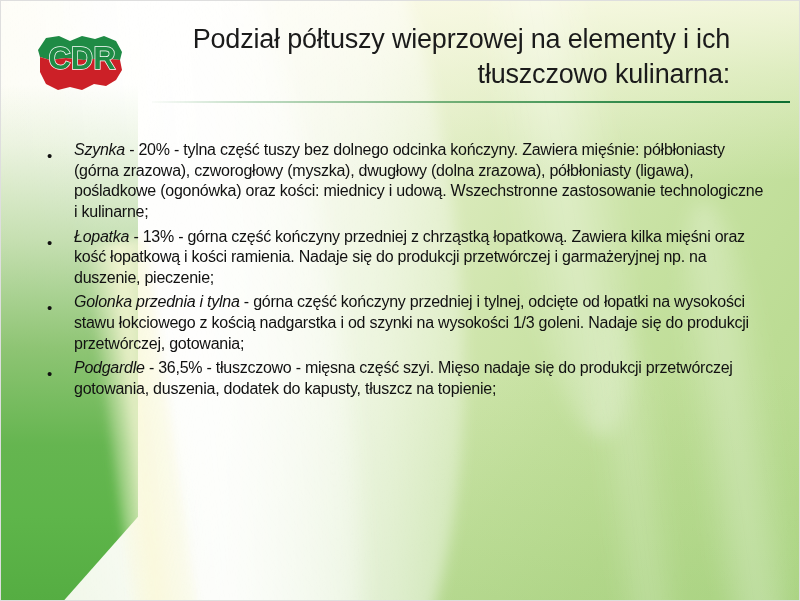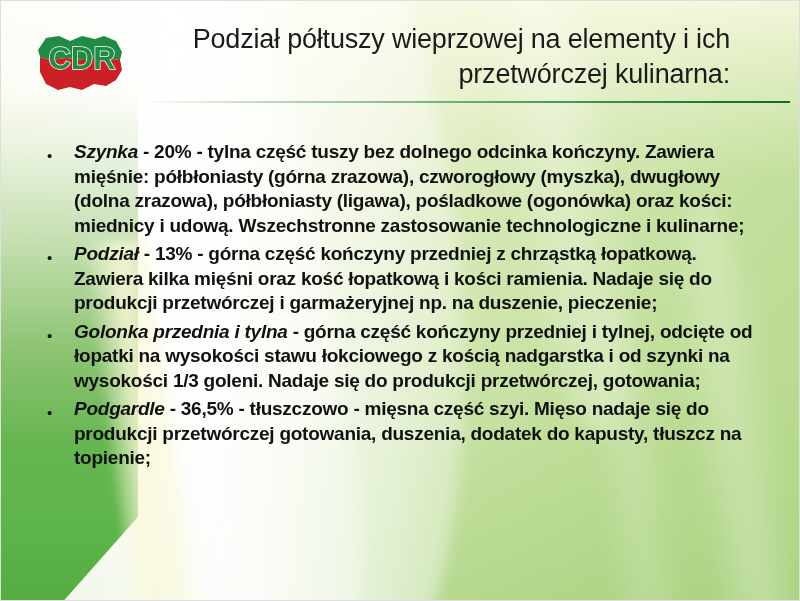--- a/index.html
+++ b/index.html
@@ -197,23 +197,23 @@
     width: 27px;
     padding-top: 8px;
     text-align: left;
     padding-left: 7px;
     color: #111111;
     font-size: 15px;
     line-height: 1;
   }
   .btext {
     flex: 1 1 auto;
-    font-size: 19px;
+    font-size: 16px;
     line-height: 1.29;
-    font-weight: bold;
+    font-weight: normal;
     letter-spacing: -0.25px;
   }
   .btext .term {
     font-style: italic;
   }
 
   
   .watermark {
     position: absolute;
     left: 56px;
@@ -259,35 +259,35 @@
                  L88 36 L70 34 L52 36 L34 34 L18 36 L8 33 Z" fill="#1f8b45"></path>
         <path d="M8 33 L18 36 L34 34 L52 36 L70 34 L88 36 L90 46
                  L84 56 L74 62 L62 60 L50 66 L38 63 L26 66 L14 60 L8 48 Z" fill="#cc2027"></path>
       </g>
       <text x="50" y="45" font-family="'Liberation Sans', sans-serif" font-size="31" font-weight="bold" fill="#1f8b45" stroke="#ffffff" stroke-width="1.4" paint-order="stroke" text-anchor="middle">CDR</text>
     </svg>
   </div>
 
   <div class="title">
     <span>Podział półtuszy wieprzowej na elementy i ich</span><br>
-    <span>przetwórczej kulinarna:</span>
+    <span>tłuszczowo kulinarna:</span>
   </div>
 
   <div class="divider"></div>
 
   <div class="body">
 
     <div class="bullet">
       <div class="dot">•</div>
       <div class="btext"><span class="term">Szynka</span><span> - 20% - tylna część tuszy bez dolnego odcinka kończyny. Zawiera mięśnie: półbłoniasty (górna zrazowa), czworogłowy (myszka), dwugłowy (dolna zrazowa), półbłoniasty (ligawa), pośladkowe (ogonówka) oraz kości: miednicy i udową. Wszechstronne zastosowanie technologiczne i kulinarne;</span></div>
     </div>
 
     <div class="bullet">
       <div class="dot">•</div>
-      <div class="btext"><span class="term">Podział</span><span> -  13% - górna część kończyny przedniej z chrząstką łopatkową. Zawiera kilka mięśni oraz kość łopatkową i kości ramienia. Nadaje się do produkcji przetwórczej i garmażeryjnej np. na duszenie, pieczenie;</span></div>
+      <div class="btext"><span class="term">Łopatka</span><span> -  13% - górna część kończyny przedniej z chrząstką łopatkową. Zawiera kilka mięśni oraz kość łopatkową i kości ramienia. Nadaje się do produkcji przetwórczej i garmażeryjnej np. na duszenie, pieczenie;</span></div>
     </div>
 
     <div class="bullet">
       <div class="dot">•</div>
       <div class="btext"><span class="term">Golonka przednia i tylna</span><span> - górna część kończyny przedniej i tylnej, odcięte od łopatki na wysokości stawu łokciowego z kością nadgarstka i od szynki na wysokości 1/3 goleni. Nadaje się do produkcji przetwórczej, gotowania;</span></div>
     </div>
 
     <div class="bullet">
       <div class="dot">•</div>
       <div class="btext"><span class="term">Podgardle</span><span> - 36,5% - tłuszczowo - mięsna część szyi. Mięso nadaje się do produkcji przetwórczej gotowania, duszenia, dodatek do kapusty, tłuszcz na topienie;</span></div>

